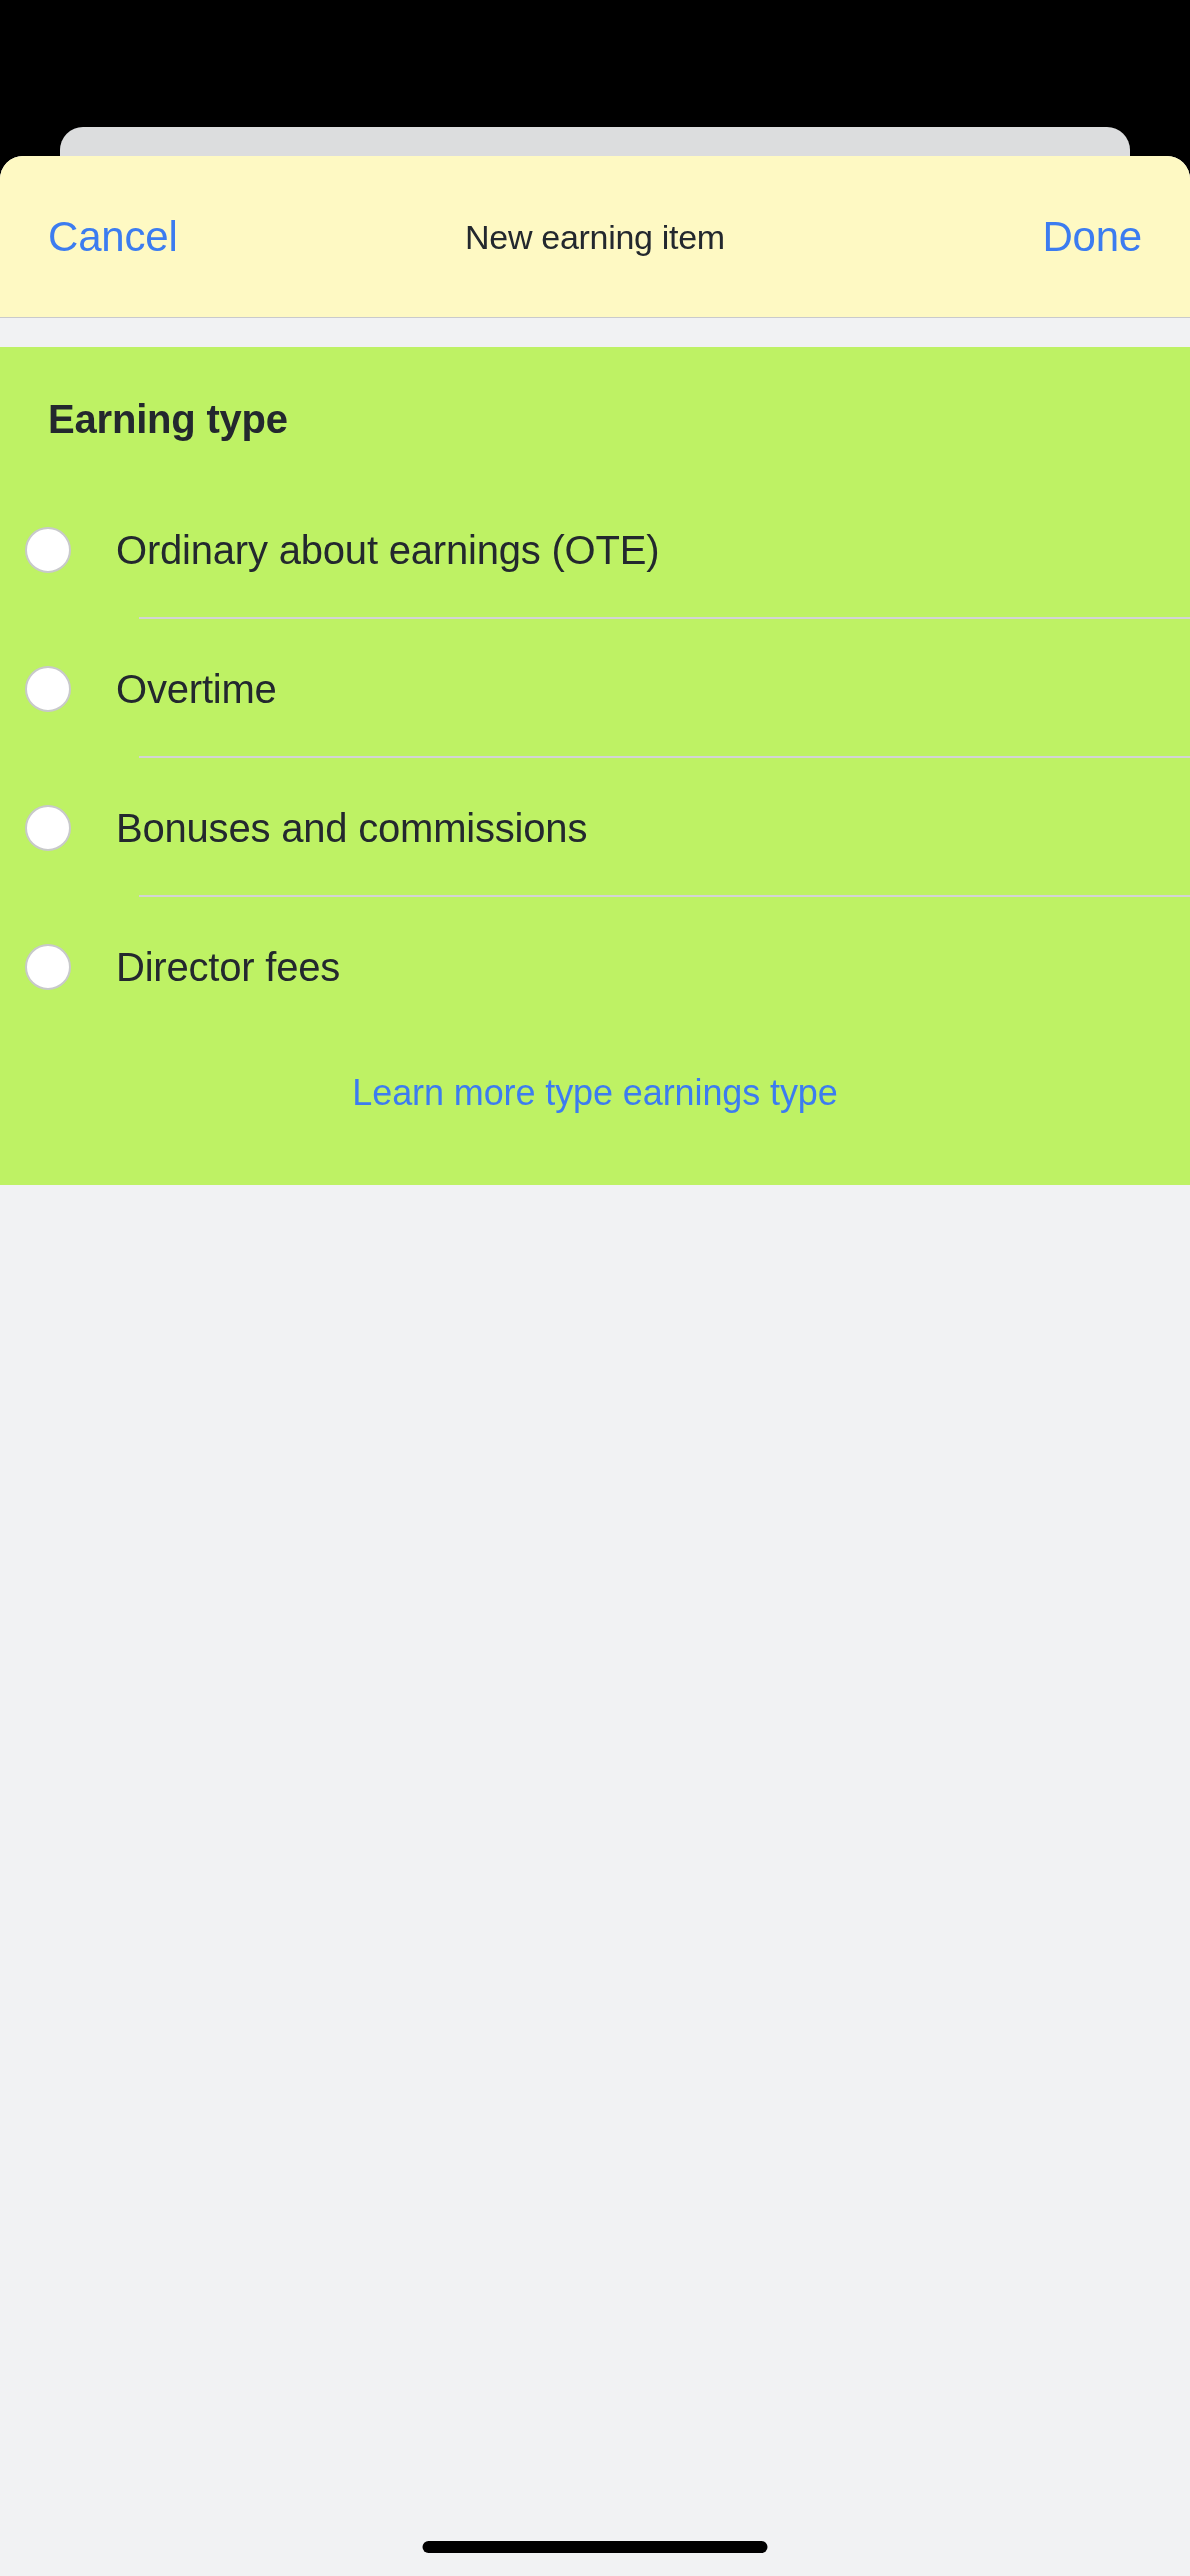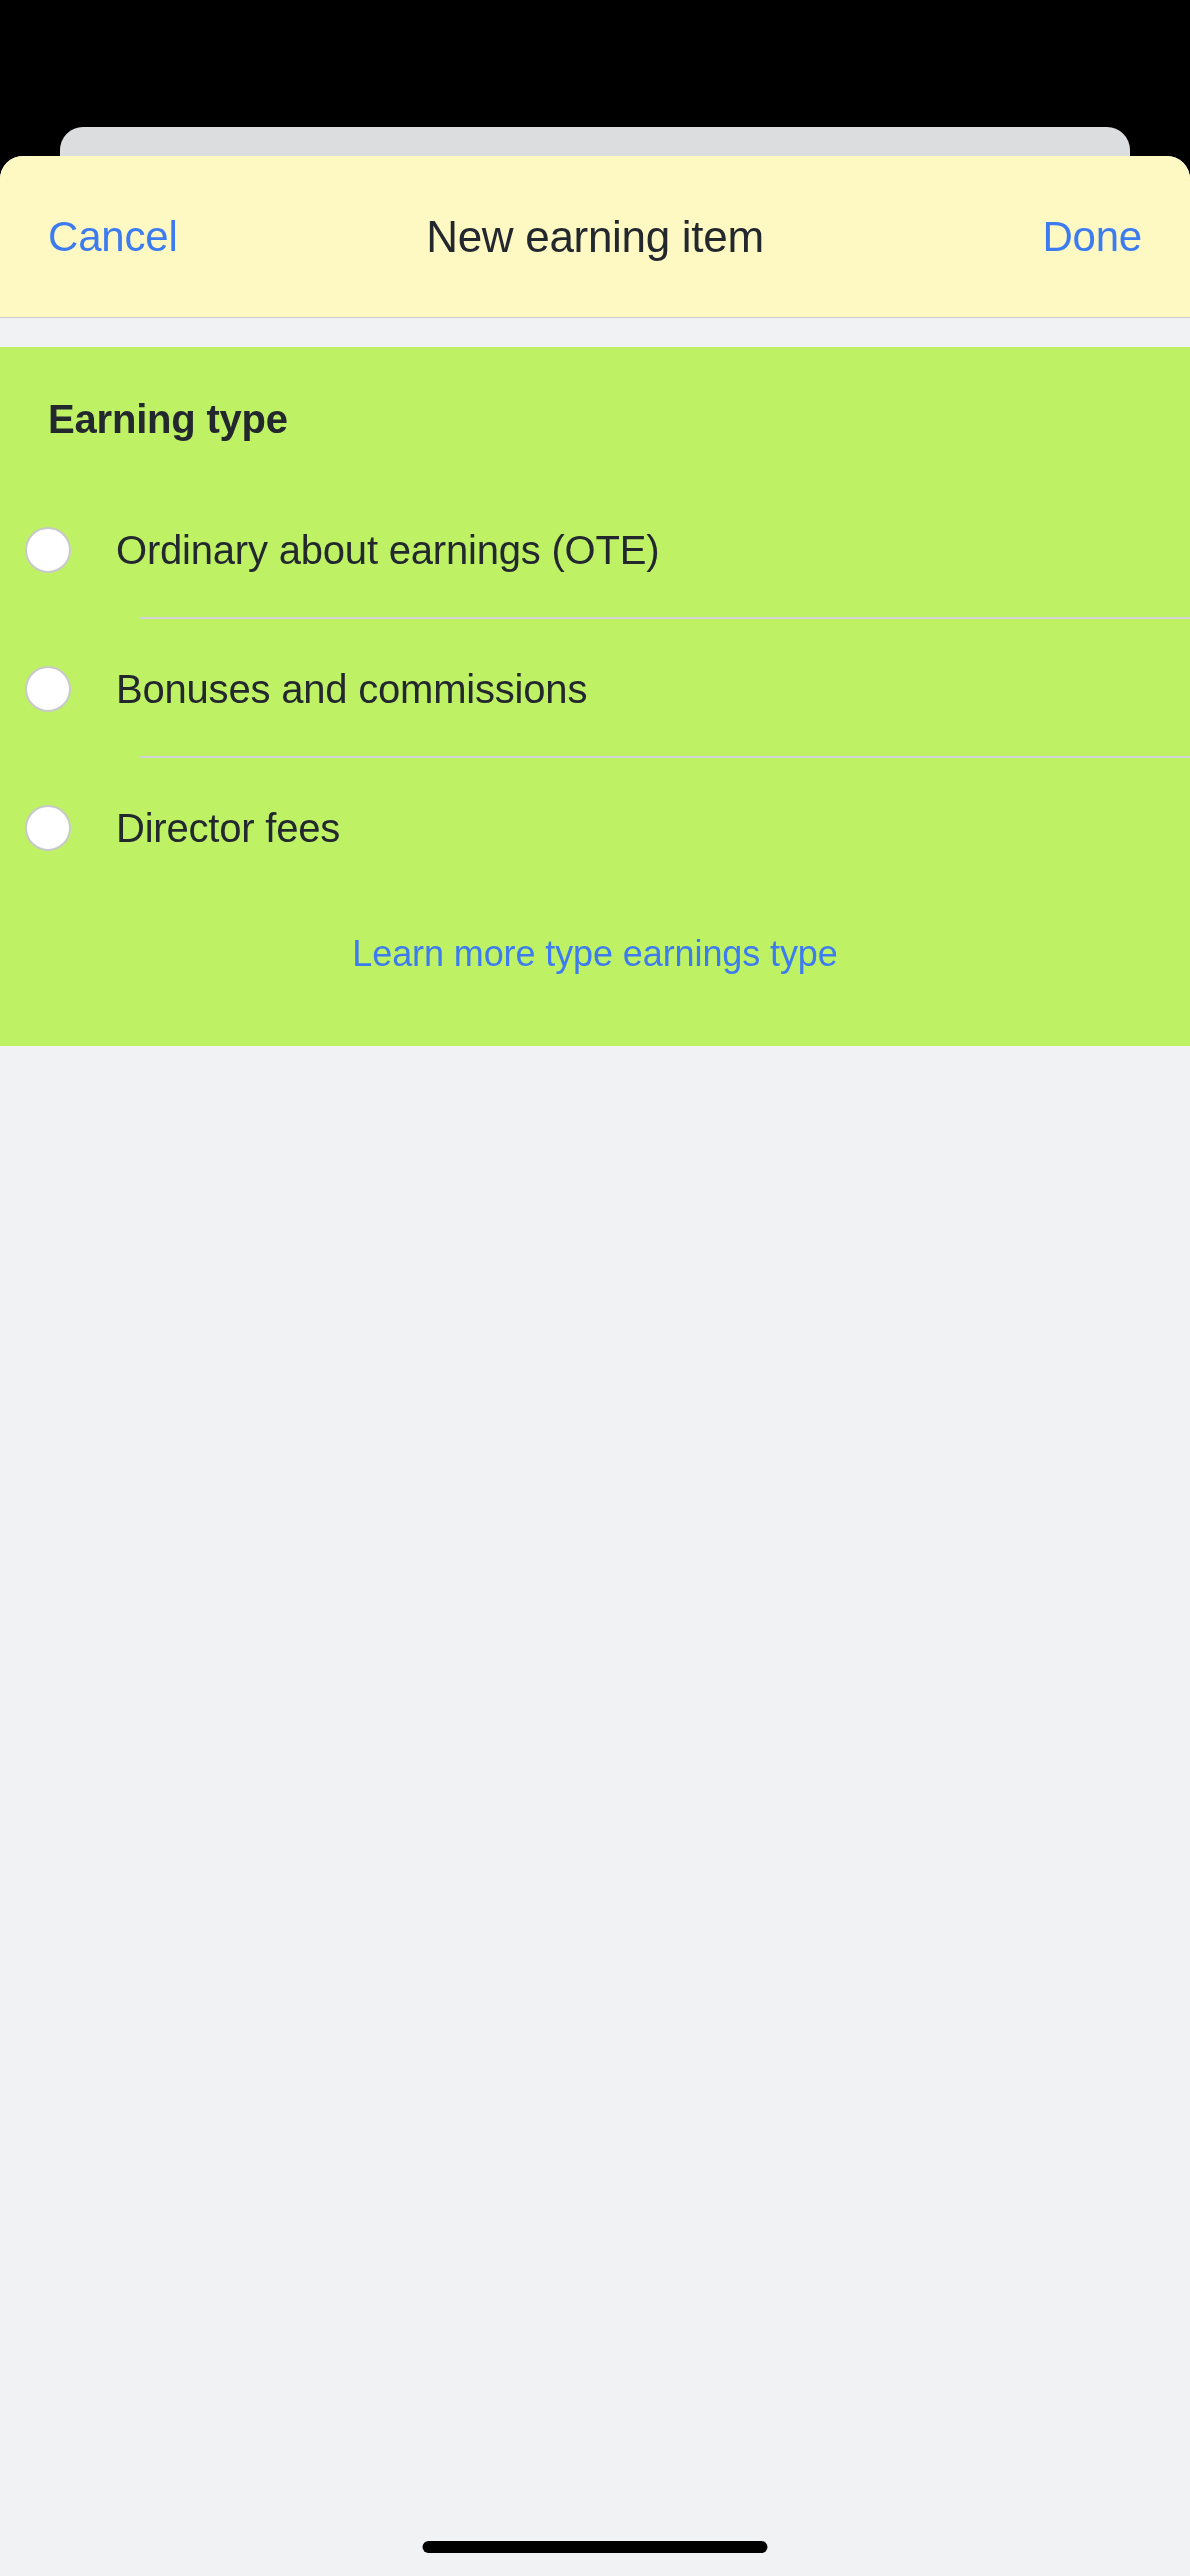--- a/index.html
+++ b/index.html
@@ -62,21 +62,21 @@
     background:none; border:none;
     font-family:"Liberation Sans", sans-serif;
   }
   .nav-cancel { left:48px; }
   .nav-done   { right:48px; }
   .nav-title {
     position:absolute;
     left:0; top:0;
     width:1190px; height:162px;
     display:flex; align-items:center; justify-content:center;
-    font-size:44px;
+    font-size:34px;
     color:#23282E;
     letter-spacing:-0.3px;
   }
 
   
   .gap-band {
     width:1190px; height:29px;
     background:#F1F2F3;
   }
 
@@ -180,20 +180,25 @@
       <div class="section-heading">Earning type</div>
 
       <div class="option-list">
 
         <div class="option-row">
           <span class="radio"></span>
           <span class="option-label">Ordinary about earnings (OTE)</span>
           <span class="sep"></span>
         </div>
 
+        <div class="option-row">
+          <span class="radio"></span>
+          <span class="option-label">Overtime</span>
+          <span class="sep"></span>
+        </div>
 
 
 
         <div class="option-row">
           <span class="radio"></span>
           <span class="option-label">Bonuses and commissions</span>
           <span class="sep"></span>
         </div>
 
         <div class="option-row">

